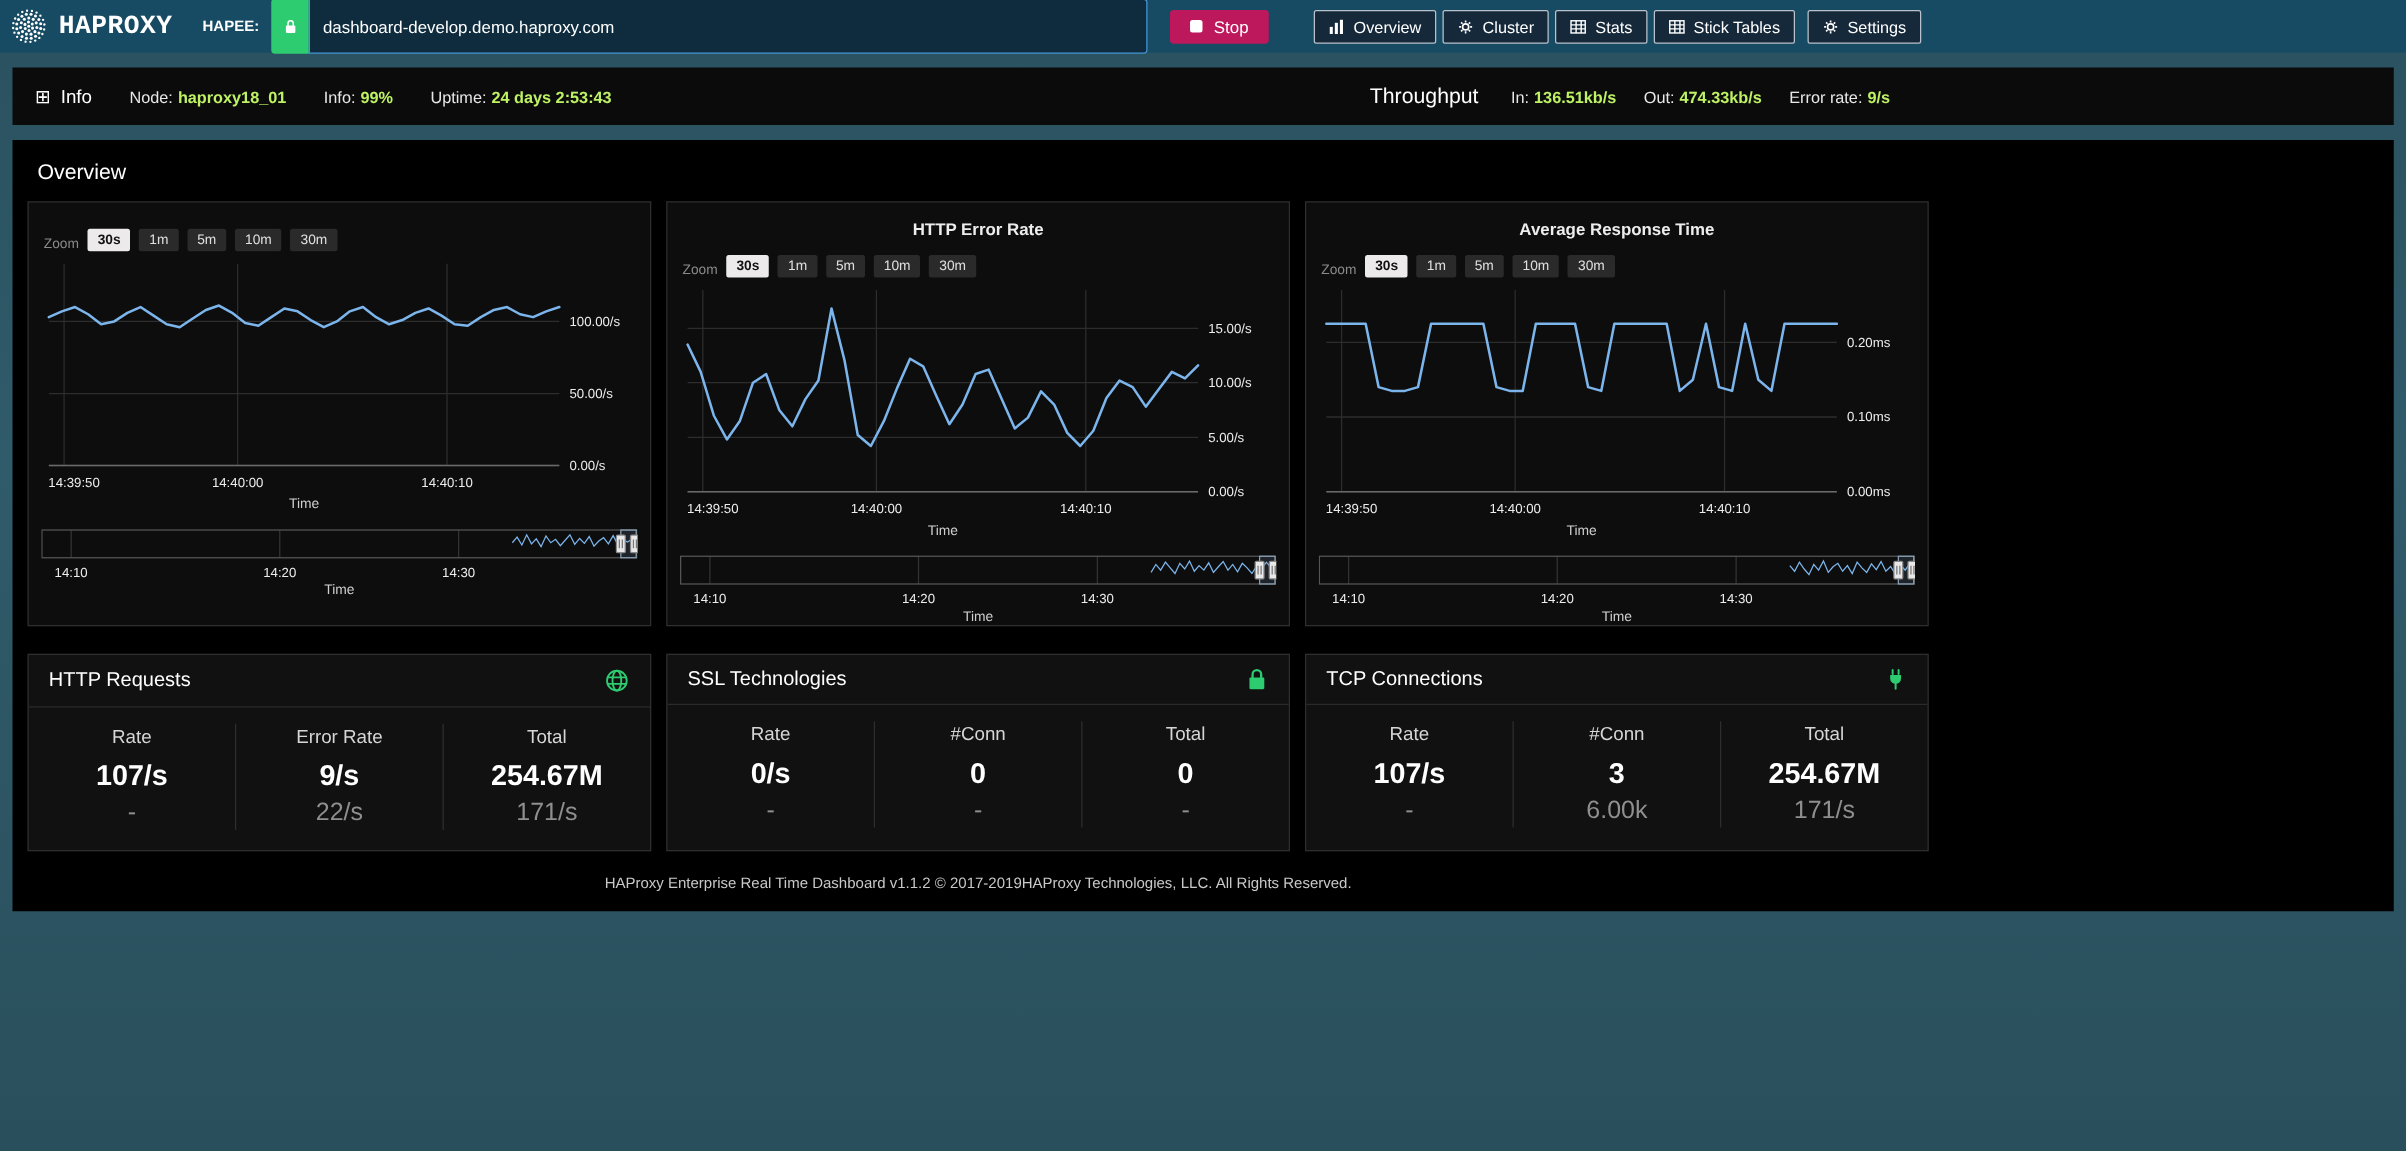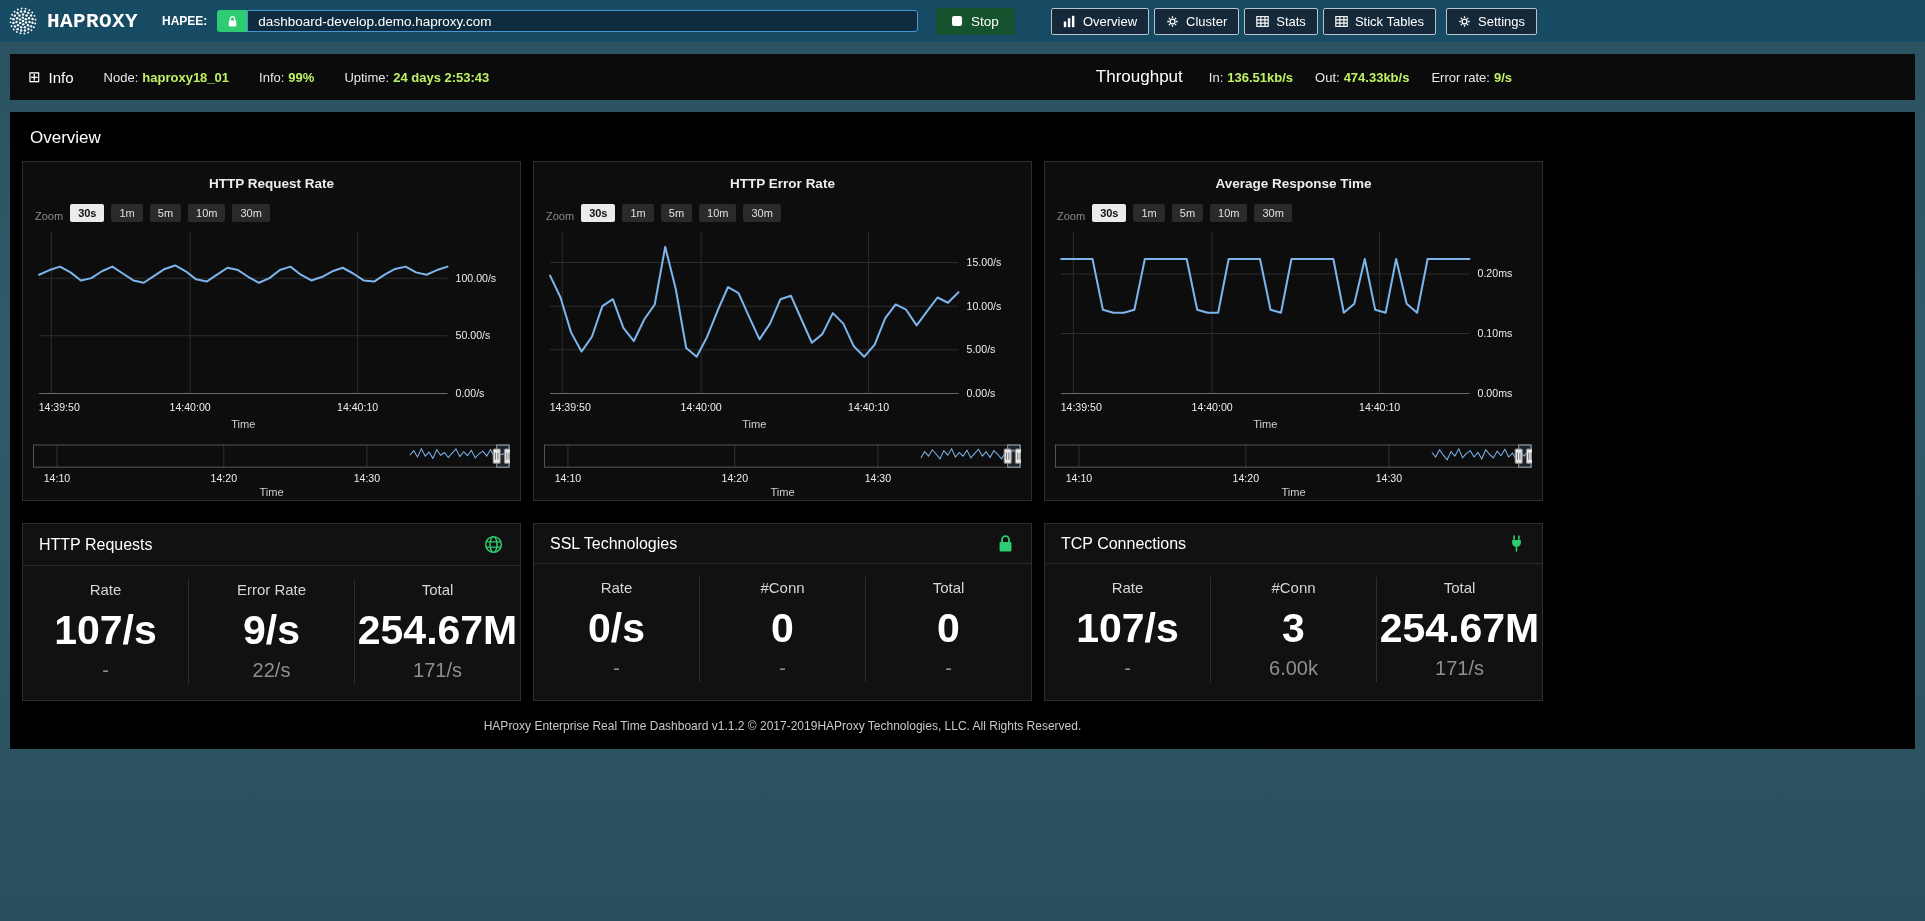--- a/index.html
+++ b/index.html
@@ -12,24 +12,24 @@
     overflow: hidden;
   }
   svg text { font-family: "Liberation Sans", sans-serif; }
 
   
   .topbar { height: 42px; background: #174a63; }
   .topbar-inner { width: 1545px; height: 100%; display: flex; align-items: center; padding: 0 8px; gap: 10px; }
   .brand { display: flex; align-items: center; gap: 9px; font-family: Liberation Mono, monospace; }
   .brand-name { font-size: 21px; font-weight: bold; letter-spacing: 0.4px; }
   .hapee { font-size: 12px; font-weight: bold; margin-left: 14px; white-space: nowrap; }
-  .url-group { display: flex; height: 22px; width: 800px; }
+  .url-group { display: flex; height: 44px; width: 800px; }
   .lock-addon { width: 30px; background: #2ecc71; border-radius: 3px 0 0 3px; display: flex; align-items: center; justify-content: center; flex: none; }
   .url-input { flex: 1; background: #0e2c3e; border: 1px solid #4596d8; border-radius: 0 3px 3px 0; color: #fff; font-size: 13.5px; padding: 0 10px; outline: none; font-family: "Liberation Sans", sans-serif; }
-  .stop-btn { height: 27px; background: #14532d; border: none; color: #fff; border-radius: 3px; display: flex; align-items: center; gap: 9px; padding: 0 16px; font-size: 13.5px; margin-left: 8px; cursor: pointer; font-family: "Liberation Sans", sans-serif; text-align: right; }
+  .stop-btn { height: 27px; background: #be185d; border: none; color: #fff; border-radius: 3px; display: flex; align-items: center; gap: 9px; padding: 0 16px; font-size: 13.5px; margin-left: 8px; cursor: pointer; font-family: "Liberation Sans", sans-serif; text-align: right; }
   .stop-square { width: 10px; height: 10px; background: #fff; border-radius: 2px; }
   .nav-group { display: flex; gap: 5px; margin-left: 26px; }
   .nav-btn, .settings-btn { height: 27px; display: flex; align-items: center; gap: 7px; background: #16293a; border: 1px solid #b9c2cc; color: #fff; font-size: 13px; padding: 0 11px; border-radius: 2px; cursor: pointer; white-space: nowrap; font-family: "Liberation Sans", sans-serif; }
   .settings-btn { margin-left: auto; }
 
   
   .infobar { margin: 12px 10px 0; background: #0b0b0b; height: 46px; }
   .infobar-inner { width: 1520px; height: 100%; display: flex; align-items: center; padding: 0 18px; gap: 30px; font-size: 13px; }
   .info-title { font-size: 15px; display: flex; align-items: center; gap: 8px; }
   .info-grid-glyph { font-size: 15px; }
@@ -54,21 +54,21 @@
   .chart-main svg, .chart-nav svg { display: block; width: 100%; height: auto; }
   .chart-nav { margin-top: 14px; }
 
   .cards { display: flex; gap: 12px; margin-top: 22px; border-radius: 28px; }
   .card { flex: 1; background: #111; border: 1px solid #2e2e2e; }
   .card-head { display: flex; justify-content: space-between; align-items: center; padding: 10px 16px; border-bottom: 1px solid #2a2a2a; font-size: 16px; }
   .card-body { display: flex; padding: 13px 0 16px; }
   .metric { flex: 1; text-align: center; padding: 2px 0; }
   .metric + .metric { border-left: 1px solid #2e2e2e; }
   .metric-label { font-size: 15px; color: #d6d6d6; margin-bottom: 10px; }
-  .metric-value { font-size: 41px; font-weight: bold; color: #fff; line-height: 1.1; }
+  .metric-value { font-size: 23px; font-weight: bold; color: #fff; line-height: 1.1; }
   .metric-sub { font-size: 20px; color: #8f8f8f; margin-top: 6px; }
 
   .footer { text-align: center; color: #c8c8c8; font-size: 12px; padding: 18px 0 14px; }
 </style>
 </head>
 <body>
 
 <header class="topbar">
   <div class="topbar-inner">
     <div class="brand">
@@ -222,21 +222,20 @@
   </div>
 </div>
 
 <div class="main">
   <div class="main-inner">
     <div class="section-title">Overview</div>
 
     <div class="panels">
 
       <section class="panel">
-        <h3 class="panel-title">HTTP Request Rate</h3>
         <div class="zoom-row">
           <span class="zoom-caption">Zoom</span>
           <button class="zoom-btn selected">30s</button>
           <button class="zoom-btn">1m</button>
           <button class="zoom-btn">5m</button>
           <button class="zoom-btn">10m</button>
           <button class="zoom-btn">30m</button>
         </div>
         <div class="chart-main">
             <svg viewBox="0 0 473 202" xmlns="http://www.w3.org/2000/svg">

